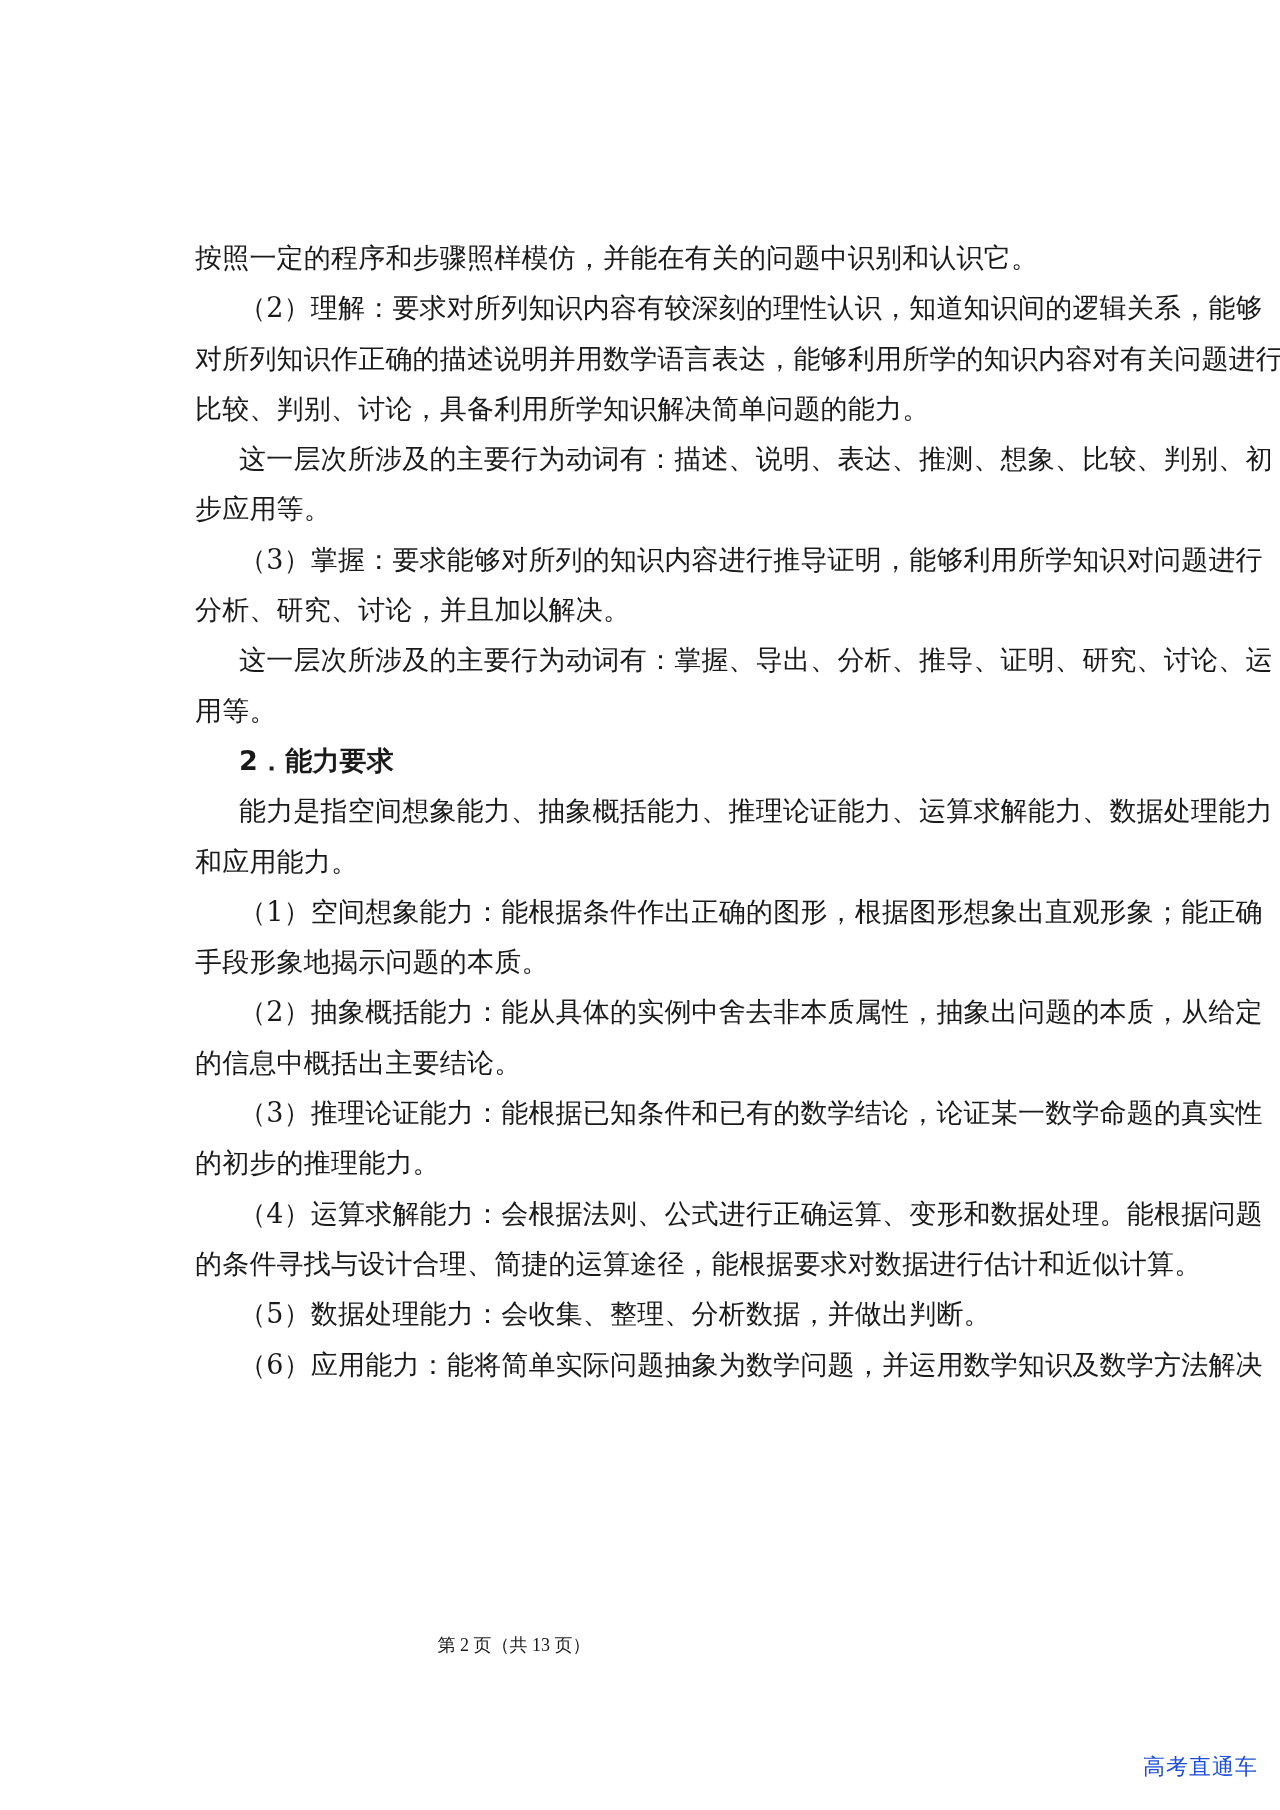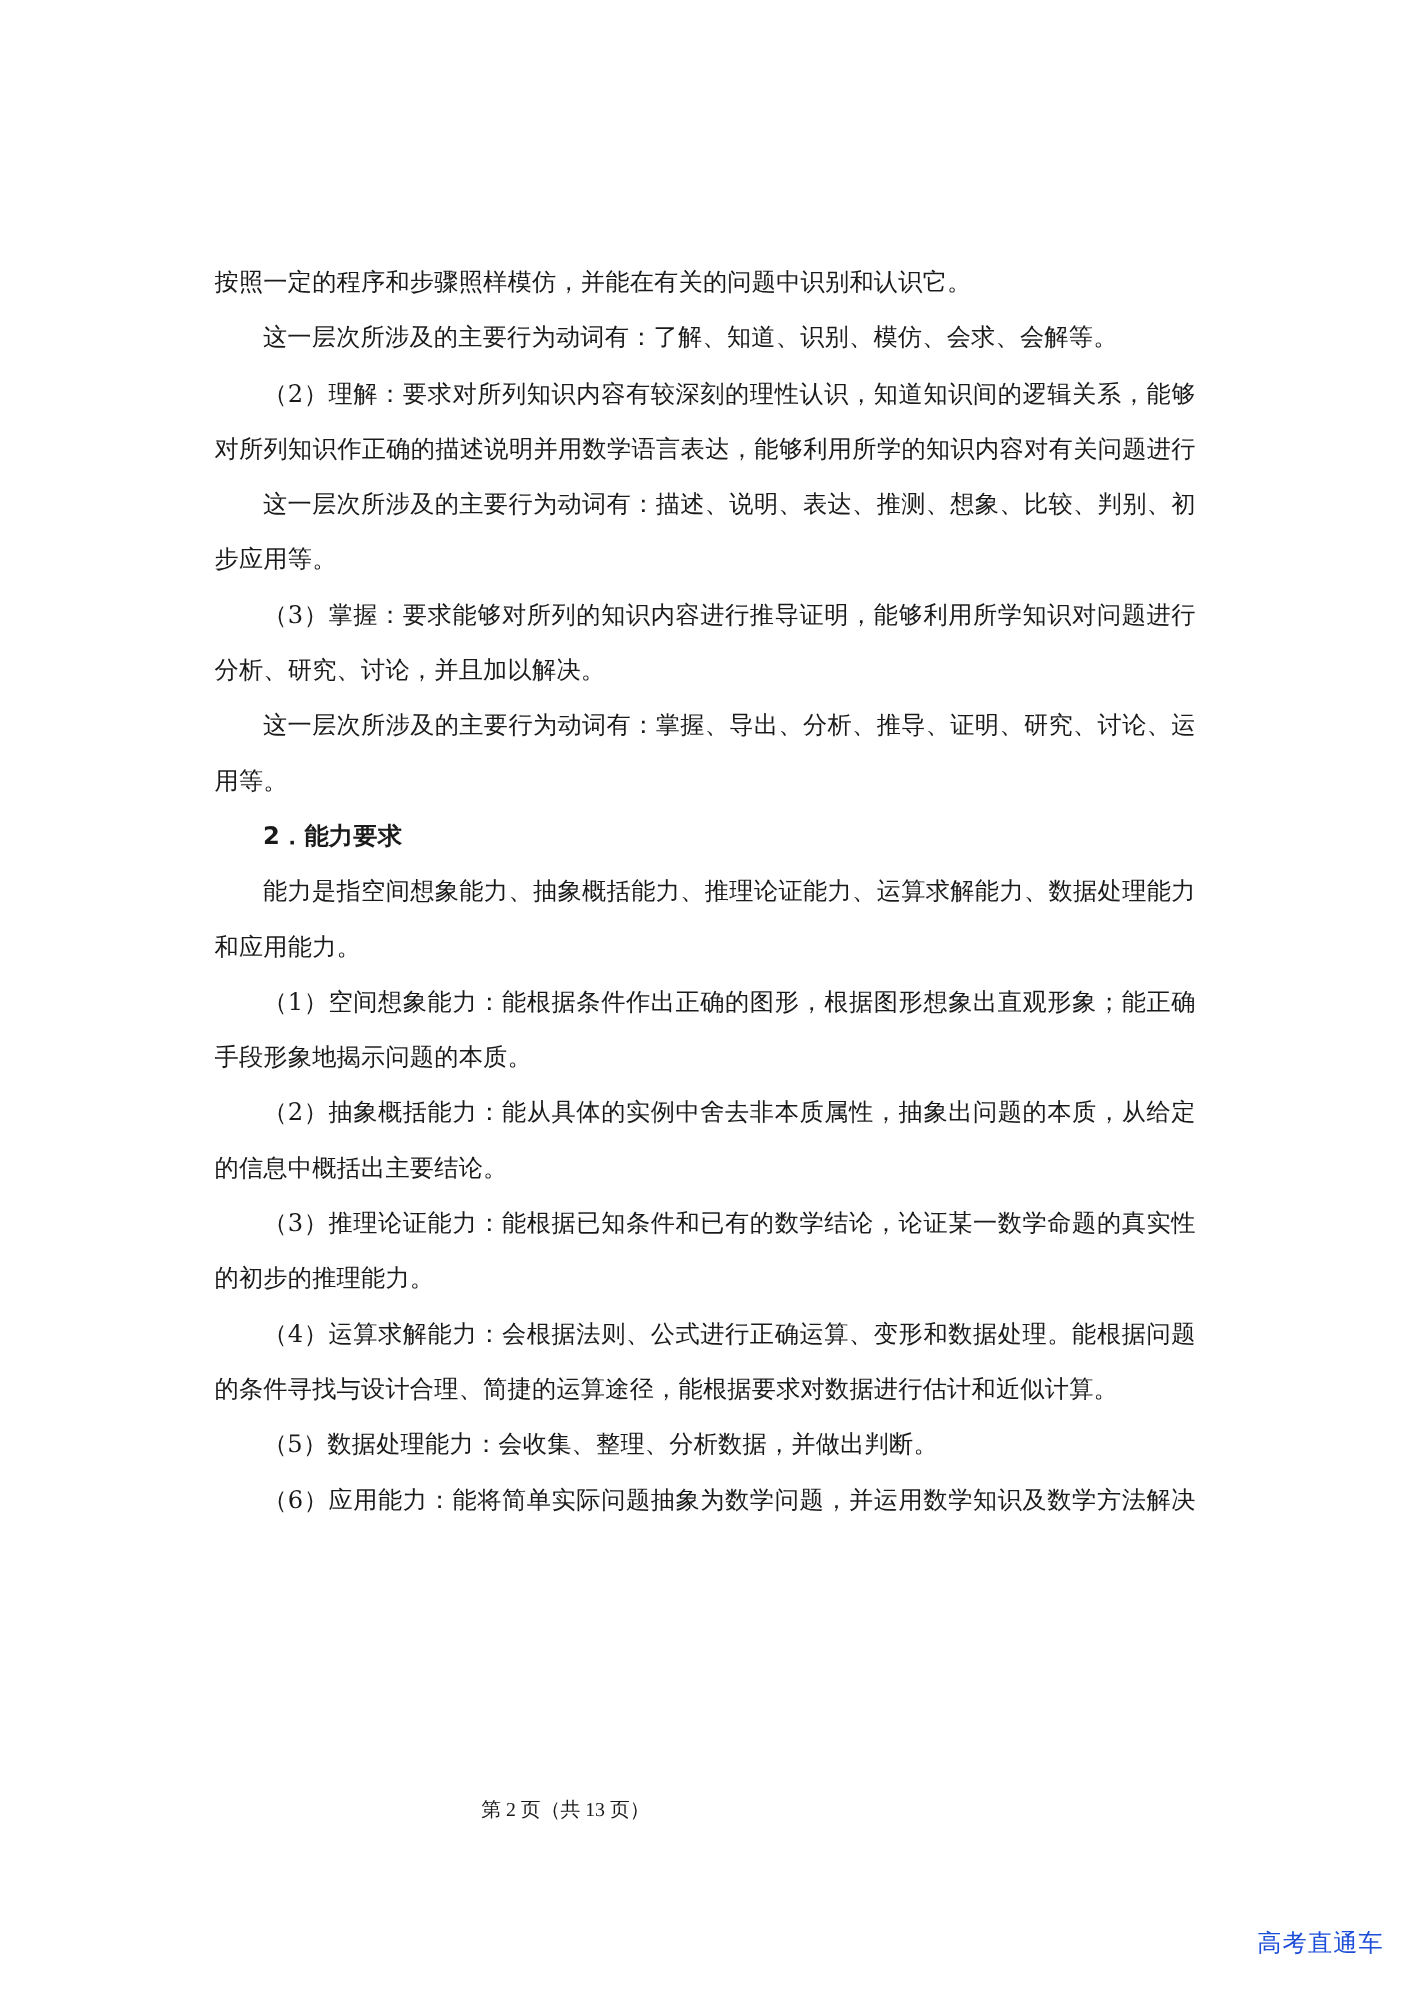--- a/index.html
+++ b/index.html
@@ -17,21 +17,21 @@
     }
     .page-body {
       position: absolute;
       left: 195px;
       top: 243px;
       width: 892px;
     }
     .line {
       height: 50.3px;
       line-height: 30px;
-      font-size: 22px;
+      font-size: 27px;
       white-space: nowrap;
       overflow: visible;
       letter-spacing: 0.2px;
     }
     .line.justify {
       text-align: justify;
       text-align-last: justify;
     }
     .line.indent {
       padding-left: 44px;
@@ -59,23 +59,23 @@
       font-family: "DejaVu Sans", "Liberation Sans", sans-serif;
       color: #1d4ed8;
       letter-spacing: 1px;
     }
   </style>
 </head>
 <body>
 
 <div class="page-body" id="page-body">
     <div class="line">按照一定的程序和步骤照样模仿，并能在有关的问题中识别和认识它。</div>
-    <div class="line indent">这一层次所涉及的主要行为动词有：了解、知道、识别、模仿、会求、会解等。</div>
     <div class="line indent justify">（2）理解：要求对所列知识内容有较深刻的理性认识，知道知识间的逻辑关系，能够</div>
     <div class="line justify">对所列知识作正确的描述说明并用数学语言表达，能够利用所学的知识内容对有关问题进行</div>
+    <div class="line">比较、判别、讨论，具备利用所学知识解决简单问题的能力。</div>
     <div class="line indent justify">这一层次所涉及的主要行为动词有：描述、说明、表达、推测、想象、比较、判别、初</div>
     <div class="line">步应用等。</div>
     <div class="line indent justify">（3）掌握：要求能够对所列的知识内容进行推导证明，能够利用所学知识对问题进行</div>
     <div class="line">分析、研究、讨论，并且加以解决。</div>
     <div class="line indent justify">这一层次所涉及的主要行为动词有：掌握、导出、分析、推导、证明、研究、讨论、运</div>
     <div class="line">用等。</div>
     <div class="line indent heading">2．能力要求</div>
     <div class="line indent justify">能力是指空间想象能力、抽象概括能力、推理论证能力、运算求解能力、数据处理能力</div>
     <div class="line">和应用能力。</div>
     <div class="line indent justify">（1）空间想象能力：能根据条件作出正确的图形，根据图形想象出直观形象；能正确</div>

